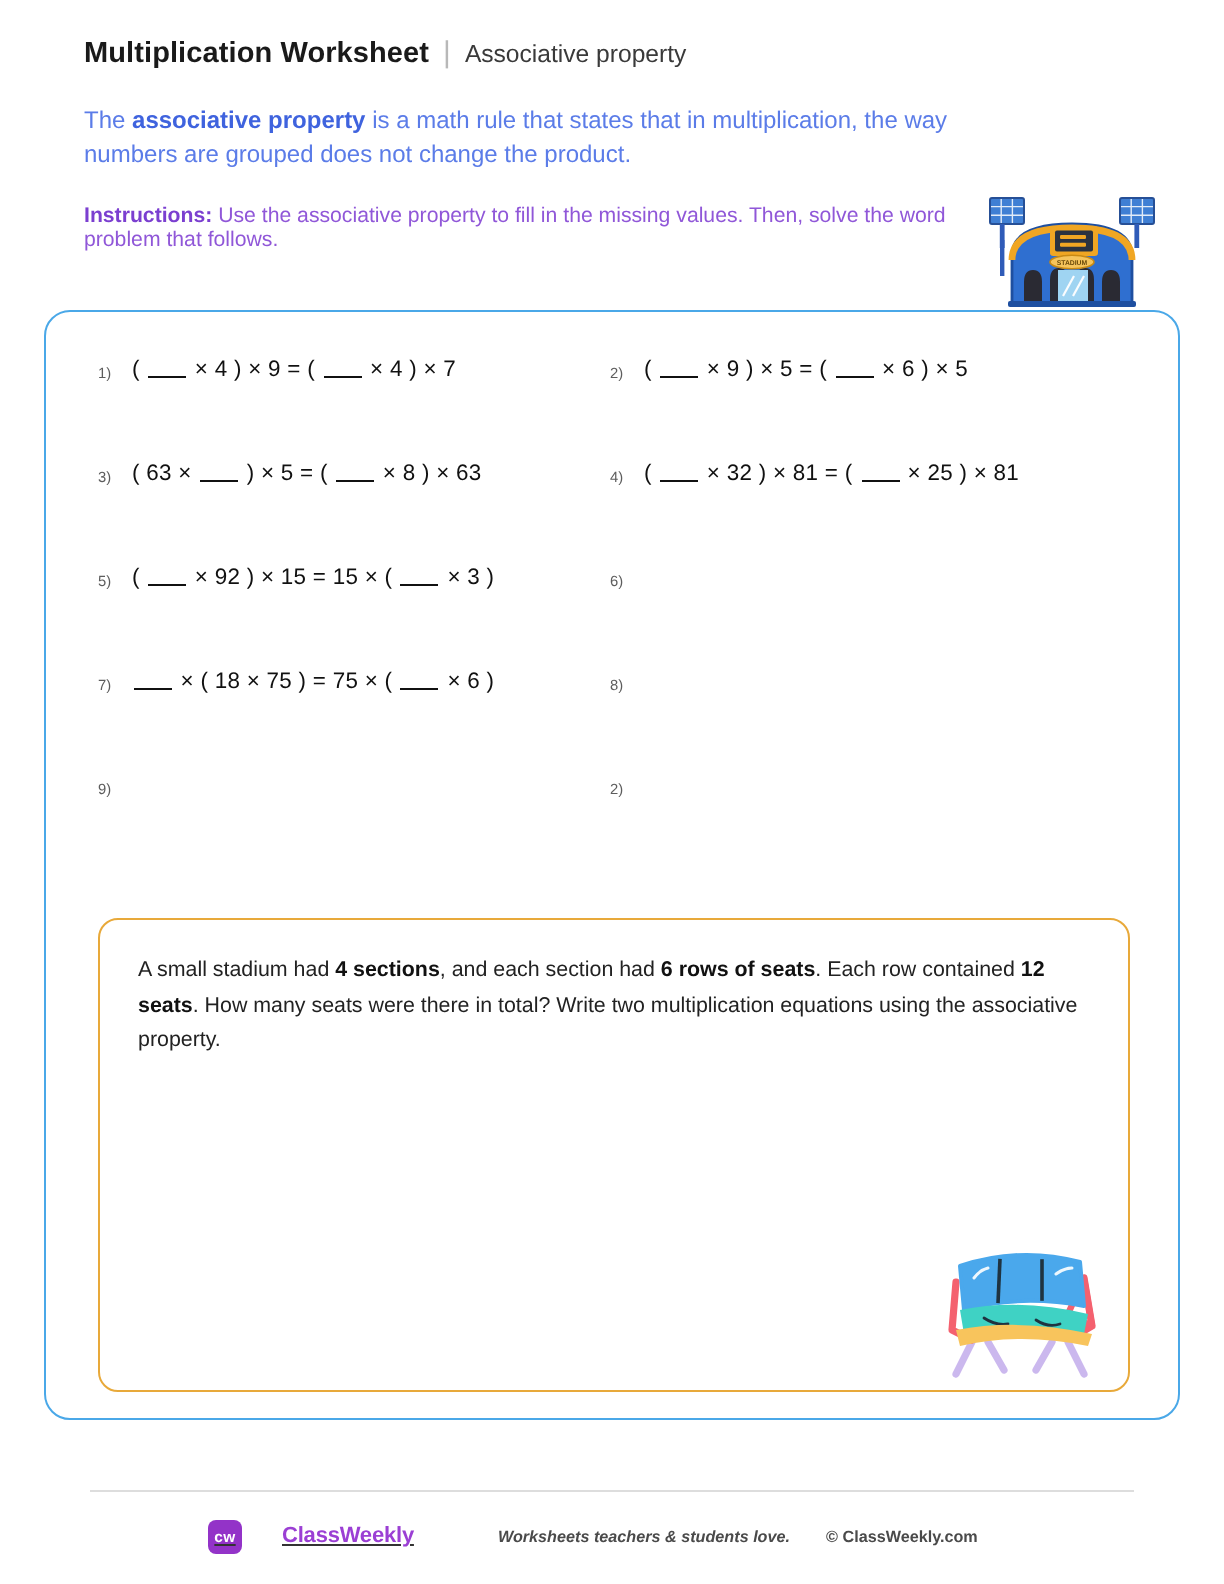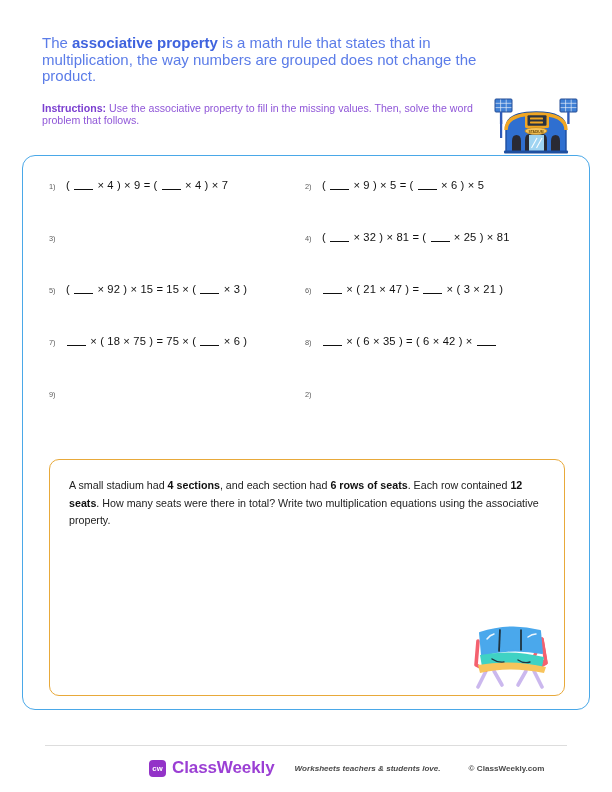--- a/index.html
+++ b/index.html
@@ -55,21 +55,21 @@
   }
 
   .title-sub {
     font-size: 12.3px;
     font-weight: normal;
     color: #3a3a3a;
   }
 
   .intro {
     margin-top: 17px;
-    font-size: 15px;
+    font-size: 12px;
     line-height: 16.5px;
     color: #5b7ce8;
     max-width: 470px;
   }
   .intro b { font-weight: bold; color: #3f63de; }
 
   .instructions {
     margin-top: 17px;
     font-size: 10.6px;
     line-height: 12px;
@@ -184,67 +184,73 @@
     top: 756px;
     width: 522px;
     height: 24px;
     display: flex;
     align-items: center;
   }
 
   .brand {
     display: flex;
     align-items: center;
-    gap: 6px;
-    margin-left: 104px;
+    gap: 20px;
+    margin-left: 59px;
+    text-decoration: underline;
   }
 
   .brand-mark {
     width: 17px;
     height: 17px;
     border-radius: 4px;
     background: #9333c8;
     color: #ffffff;
     font-size: 7.7px;
     font-weight: bold;
     display: flex;
     align-items: center;
     justify-content: center;
     letter-spacing: 0.2px;
   }
 
   .brand-name {
-    font-size: 17px;
+    font-size: 11px;
     font-weight: bold;
     color: #9b3fd4;
     letter-spacing: -0.1px;
     text-align: right;
   }
 
   .footer-tag {
-    margin-left: 20px;
+    margin-left: 42px;
     font-size: 8.1px;
     color: #4a4a4a;
     font-weight: bold;
     font-style: italic;
   }
 
   .footer-copy {
-    margin-left: 28px;
+    margin-left: 18px;
     font-size: 8.1px;
     color: #4a4a4a;
     font-weight: bold;
   }
 </style>
 </head>
 <body>
 
 <div class="page">
 
   <div class="header">
+    <div class="title-row">
+      <span class="title-main">Multiplication Worksheet</span>
+      <span class="title-sep">|</span>
+      <span class="title-sub">Associative property</span>
+    </div>
 
     <div class="intro">
       <span>The </span><b>associative property</b><span> is a math rule that states that in multiplication, the way numbers are grouped does not change the product.</span>
     </div>
 
     <div class="instructions">
       <b>Instructions:</b><span> Use the associative property to fill in the missing values. Then, solve the word problem that follows.</span>
     </div>
   </div>
 
@@ -317,45 +323,44 @@
         <span class="p-eq">( <span class="blank"></span> × 4 ) × 9 = ( <span class="blank"></span> × 4 ) × 7</span>
       </div>
 
       <div class="problem">
         <span class="p-num">2)</span>
         <span class="p-eq">( <span class="blank"></span> × 9 ) × 5 = ( <span class="blank"></span> × 6 ) × 5</span>
       </div>
 
       <div class="problem">
         <span class="p-num">3)</span>
+        <span class="p-eq">( 63 × <span class="blank"></span> ) × 5 = ( <span class="blank"></span> × 8 ) × 63</span>
       </div>
 
       <div class="problem">
         <span class="p-num">4)</span>
         <span class="p-eq">( <span class="blank"></span> × 32 ) × 81 = ( <span class="blank"></span> × 25 ) × 81</span>
       </div>
 
       <div class="problem">
         <span class="p-num">5)</span>
         <span class="p-eq">( <span class="blank"></span> × 92 ) × 15 = 15 × ( <span class="blank"></span> × 3 )</span>
       </div>
 
       <div class="problem">
         <span class="p-num">6)</span>
-        <span class="p-eq"><span class="blank"></span> × ( 21 × 47 ) = <span class="blank"></span> × ( 3 × 21 )</span>
       </div>
 
       <div class="problem">
         <span class="p-num">7)</span>
         <span class="p-eq"><span class="blank"></span> × ( 18 × 75 ) = 75 × ( <span class="blank"></span> × 6 )</span>
       </div>
 
       <div class="problem">
         <span class="p-num">8)</span>
-        <span class="p-eq"><span class="blank"></span> × ( 6 × 35 ) = ( 6 × 42 ) × <span class="blank"></span></span>
       </div>
 
       <div class="problem">
         <span class="p-num">9)</span>
       </div>
 
       <div class="problem wide">
         <span class="p-num">2)</span>
       </div>
 

